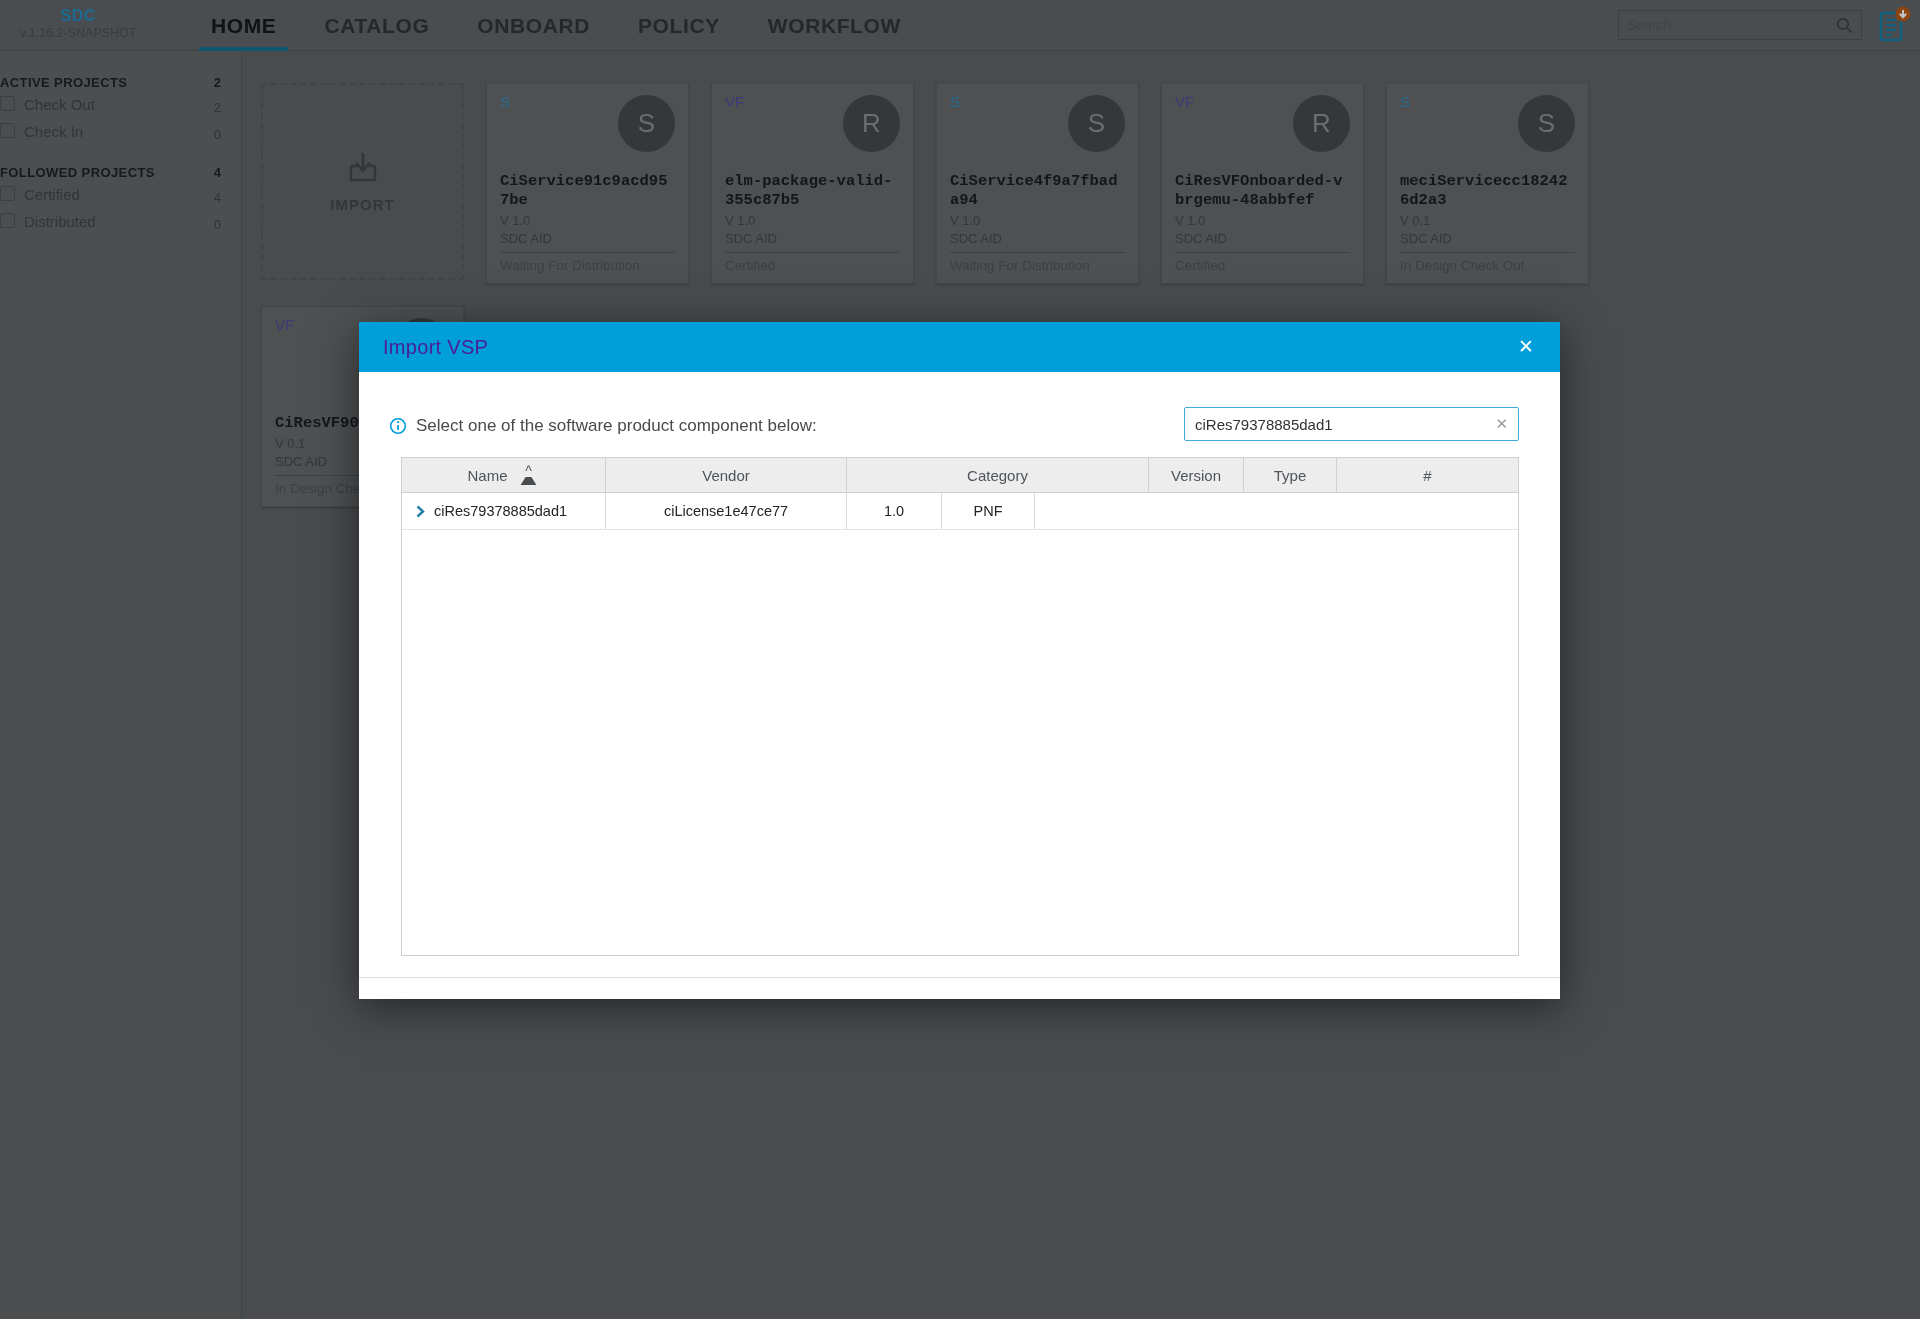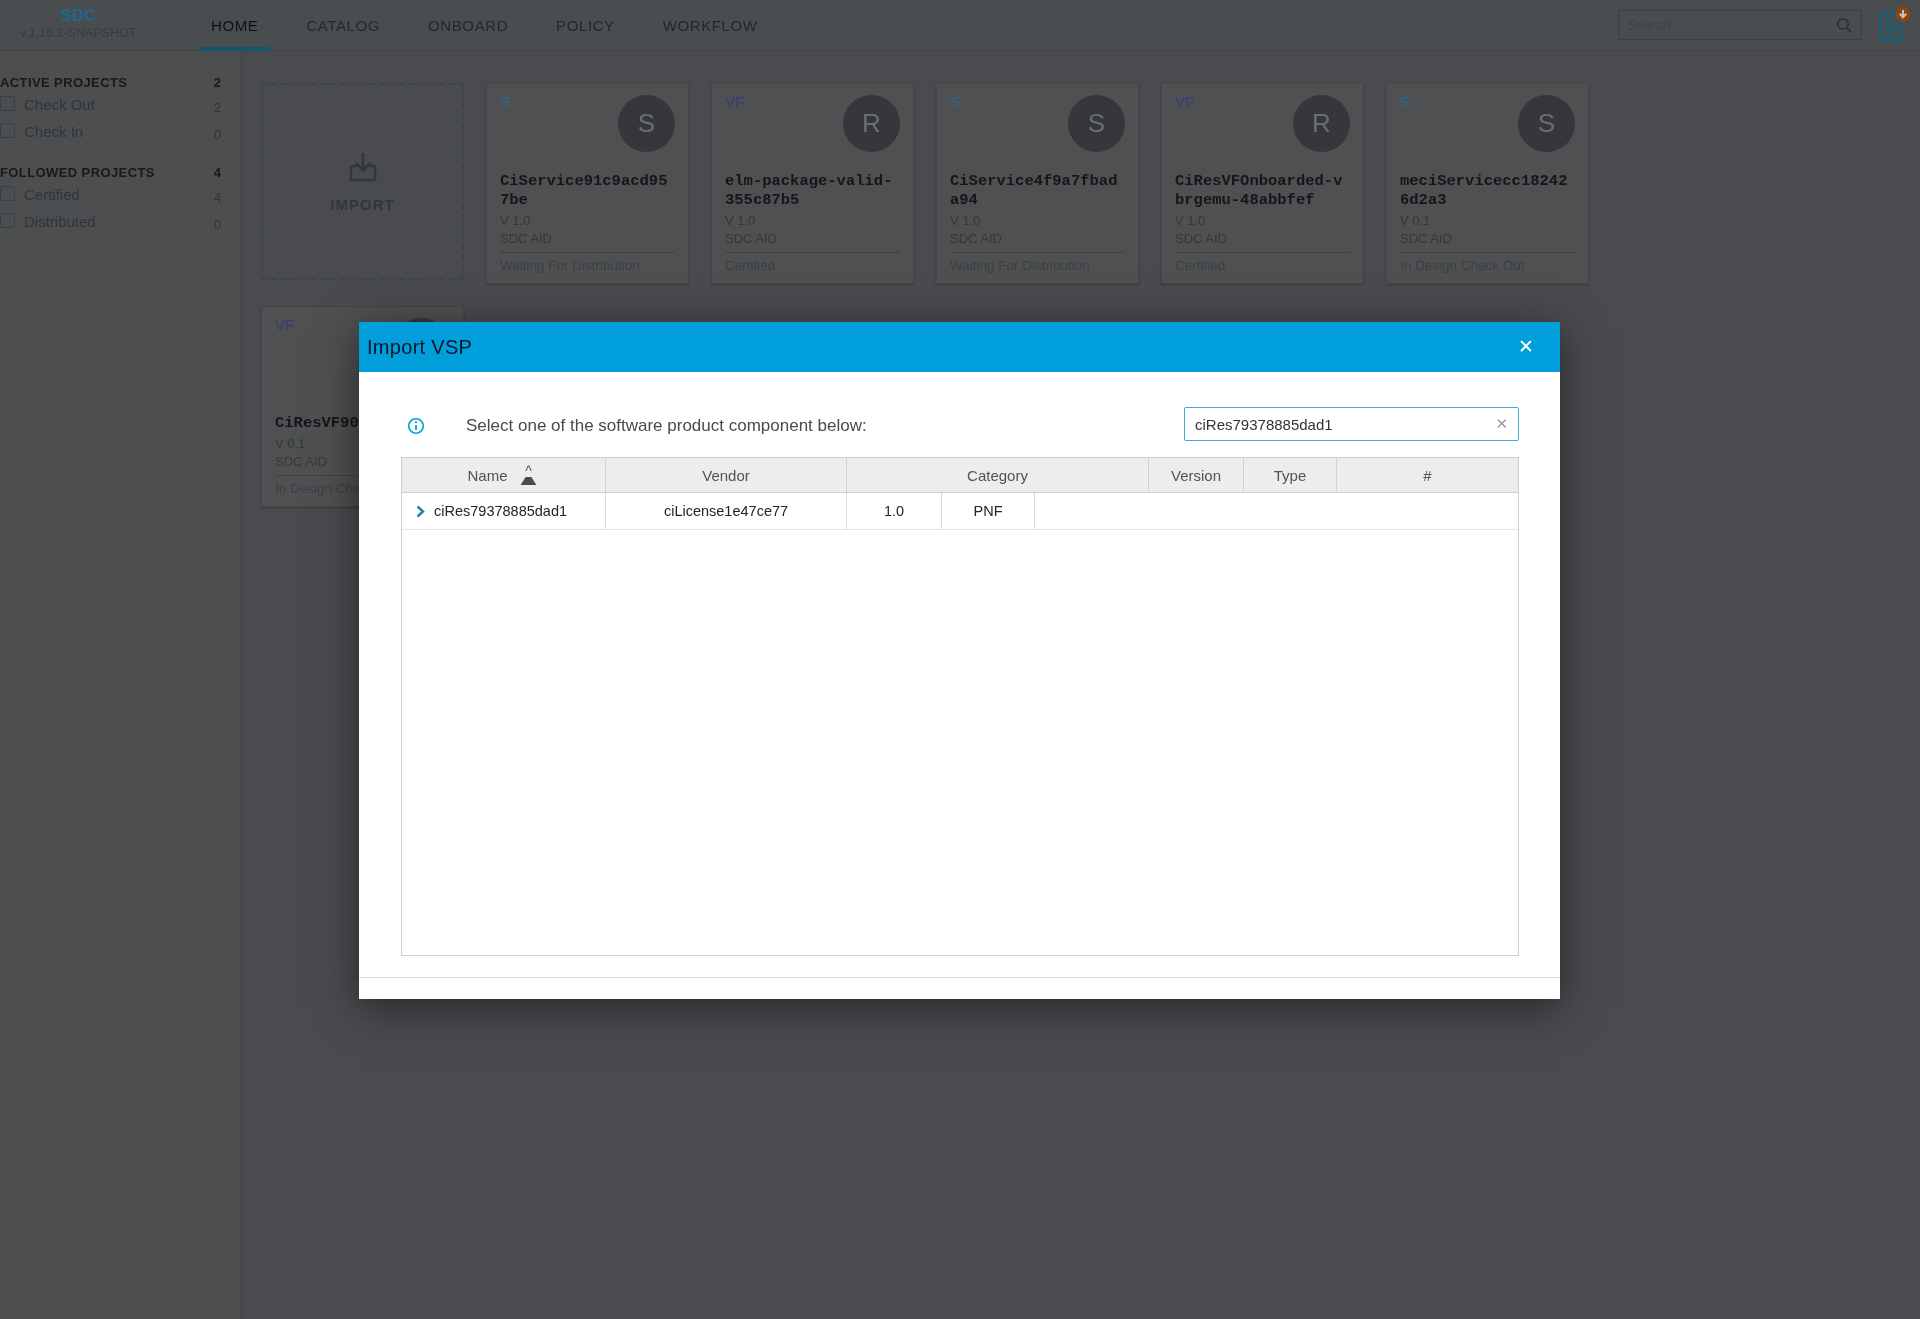--- a/index.html
+++ b/index.html
@@ -5,21 +5,21 @@
   * { margin:0; padding:0; box-sizing:border-box; }
   html,body { width:1920px; height:1319px; overflow:hidden; }
   body { font-family:"Liberation Sans", sans-serif; background:#494b4e; position:relative; }
 
   
   #header { position:absolute; left:0; top:0; width:1920px; height:51px; background:#4a4d50; border-bottom:1px solid #3f4245; z-index:1; }
   .logo-block { position:absolute; left:20px; top:7px;text-align:center; }
   .logo-name { font-size:16px; font-weight:bold; color:#1b6a92; letter-spacing:.5px; }
   .logo-version { font-size:12.5px; color:#383d41; margin-top:1px; }
   .nav { position:absolute; left:211px; top:0; height:51px; display:flex; gap:48px; align-items:center; }
-  .nav-item { font-size:15px; color:#24282b; letter-spacing:.6px; position:relative; height:51px; line-height:51px; cursor:pointer; }
+  .nav-item { font-size:21px; color:#24282b; letter-spacing:.6px; position:relative; height:51px; line-height:51px; cursor:pointer;font-weight:bold; }
   .nav-item.active { color:#101214; }
   .nav-item.active::after { content:""; position:absolute; left:-12px; right:-12px; bottom:0; height:4px; background:#10576f; }
   .hsearch { position:absolute; left:1618px; top:10px; width:244px; height:30px; border:1px solid #3c4043; background:transparent; display:flex; align-items:center; }
   .hsearch input { flex:1; background:transparent; border:none; outline:none; font-style:italic; font-size:14px; color:#6a7074; padding:0 8px; font-family:"Liberation Sans",sans-serif; }
   .hsearch input::placeholder { color:#3f4448; }
   .hsearch svg { margin-right:8px; }
   .hdoc { position:absolute; left:1878px; top:6px; width:34px; height:38px; cursor:pointer; }
 
   
   #sidebar { position:absolute; left:0; top:51px; width:242px; bottom:0; background:#4c4e50; border-right:1px solid #404346; padding:20px 18px 0 0; z-index:1; }
@@ -49,23 +49,23 @@
   .card-div { border:none; border-top:1px solid #3f4245; margin:6px 0 5px 0; }
   .card-status { font-size:13.5px; color:#3c4043; }
   #card-row2 { position:absolute; left:19px; top:255px; }
 
   
   #backdrop { position:absolute; inset:0; background:rgba(0,0,0,0); z-index:5; }
 
   
   #modal { position:absolute; left:359px; top:322px; width:1201px; height:677px; background:#ffffff; z-index:10; box-shadow:0 8px 40px rgba(0,0,0,.5); }
   .m-header { position:relative; height:50px; background:#009fdb; display:flex; align-items:center; }
-  .m-title { color:#0f172a; font-size:20px; margin-left:8px; font-weight:normal; letter-spacing:.3px; }
+  .m-title { color:#4c1d95; font-size:20px; margin-left:24px; font-weight:normal; letter-spacing:.3px; }
   .m-close { position:absolute; right:20px; top:11px; width:28px; height:28px; color:#ffffff; font-size:19px; line-height:28px; text-align:center; cursor:pointer; }
-  .m-inforow { position:absolute; left:48px; top:84px; height:40px; display:flex; align-items:center;gap:32px; }
+  .m-inforow { position:absolute; left:30px; top:84px; height:40px; display:flex; align-items:center; }
   .m-infotext { font-size:17px; color:#4a4a4a; margin-left:9px; }
   .m-search { position:absolute; left:825px; top:85px; width:335px; height:34px; border:1px solid #3ea9da; border-radius:2px; display:flex; align-items:center; background:#fff; }
   .m-search input { flex:1; border:none; outline:none; font-size:15px; color:#333; padding:0 10px; font-family:"Liberation Sans",sans-serif; }
   .m-clear { font-size:15px; color:#9a9a9a; padding:0 10px; cursor:pointer; }
   .m-table { position:absolute; left:42px; top:135px; width:1118px; height:499px; border:1px solid #cfcfcf; background:#fff; }
   .t-head { display:flex; height:35px; background:#ededed; border-bottom:1px solid #cfcfcf; }
   .t-hcell { display:flex; align-items:center; justify-content:center; font-size:15px; color:#4f545a; border-right:1px solid #d2d2d2; cursor:pointer; }
   .t-hcell:last-child { border-right:none; }
   .c-name { width:204px; } .c-vendor { width:241px; } .c-cat { width:302px; }
   .c-ver { width:95px; } .c-type { width:93px; } .c-hash { flex:1; }

